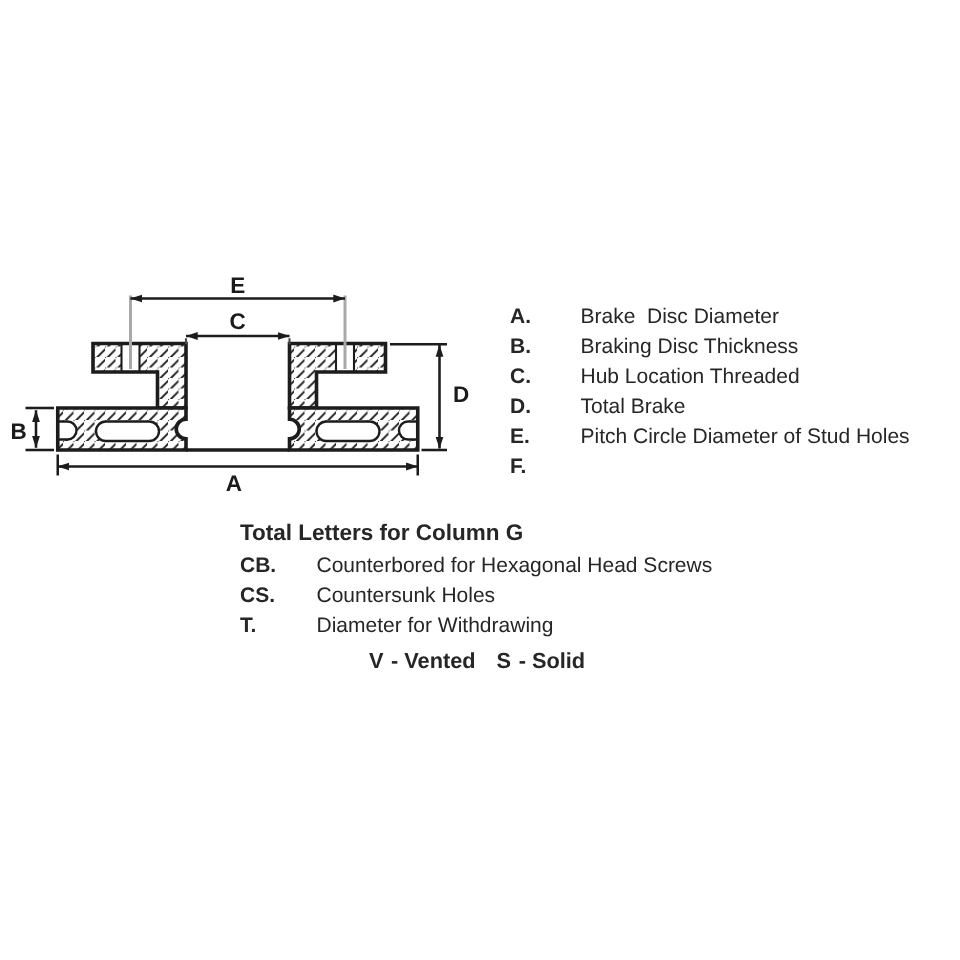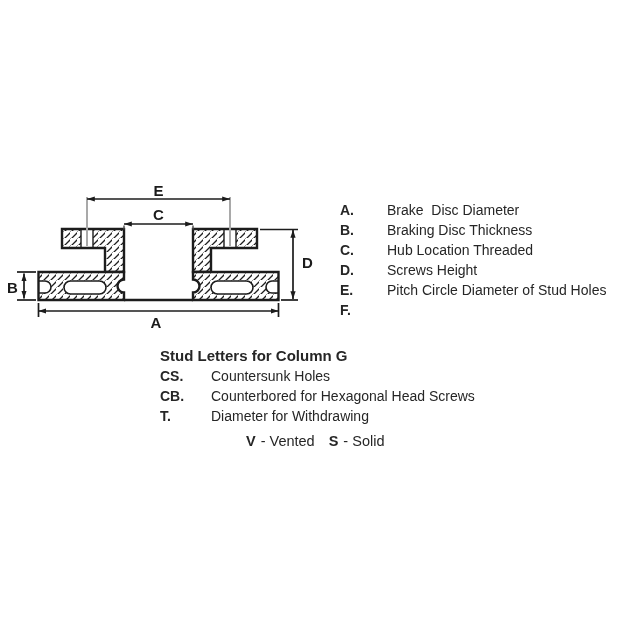--- a/index.html
+++ b/index.html
@@ -25,21 +25,21 @@
   .legend-desc{white-space:pre;}
   
   .codes{left:160px;top:346px;width:420px;}
   .codes-title{font-weight:bold;font-size:15px;line-height:20px;}
   .code-row{display:flex;line-height:20px;font-size:14px;}
   .code-letter{display:inline-block;width:51px;font-weight:bold;}
   
   .type-key{left:246px;top:433px;display:flex;gap:14px;font-size:14.5px;}
   .type-item{display:flex;}
   .type-code{font-weight:bold;}
-  .type-text{margin-left:5px;white-space:pre;}
+  .type-text{margin-left:5px;white-space:pre;font-weight:bold;}
 </style>
 </head>
 <body>
 
 <svg width="640" height="640" viewBox="0 0 640 640" aria-hidden="true">
   <defs>
     <pattern id="hatch" width="7" height="7" patternUnits="userSpaceOnUse">
       <rect width="7" height="7" fill="#ffffff"></rect>
       <path d="M-2,2 L2,-2 M0,9 L9,0 M5,12 L12,5" stroke="#1f1f1f" stroke-width="1.3"></path>
     </pattern>
@@ -130,40 +130,40 @@
   <div class="legend-row">
     <span class="legend-letter">B.</span>
     <span class="legend-desc">Braking Disc Thickness</span>
   </div>
   <div class="legend-row">
     <span class="legend-letter">C.</span>
     <span class="legend-desc">Hub Location Threaded</span>
   </div>
   <div class="legend-row">
     <span class="legend-letter">D.</span>
-    <span class="legend-desc">Screws Height</span>
+    <span class="legend-desc">Total Brake</span>
   </div>
   <div class="legend-row">
     <span class="legend-letter">E.</span>
     <span class="legend-desc">Pitch Circle Diameter of Stud Holes</span>
   </div>
   <div class="legend-row">
     <span class="legend-letter">F.</span>
   </div>
 </div>
 
 <div class="abs codes">
-  <div class="codes-title">Stud Letters for Column G</div>
+  <div class="codes-title">Total Letters for Column G</div>
+  <div class="code-row">
+    <span class="code-letter">CB.</span>
+    <span class="code-desc">Counterbored for Hexagonal Head Screws</span>
+  </div>
   <div class="code-row">
     <span class="code-letter">CS.</span>
     <span class="code-desc">Countersunk Holes</span>
-  </div>
-  <div class="code-row">
-    <span class="code-letter">CB.</span>
-    <span class="code-desc">Counterbored for Hexagonal Head Screws</span>
   </div>
   <div class="code-row">
     <span class="code-letter">T.</span>
     <span class="code-desc">Diameter for Withdrawing</span>
   </div>
 </div>
 
 <div class="abs type-key">
   <div class="type-item">
     <span class="type-code">V</span>

